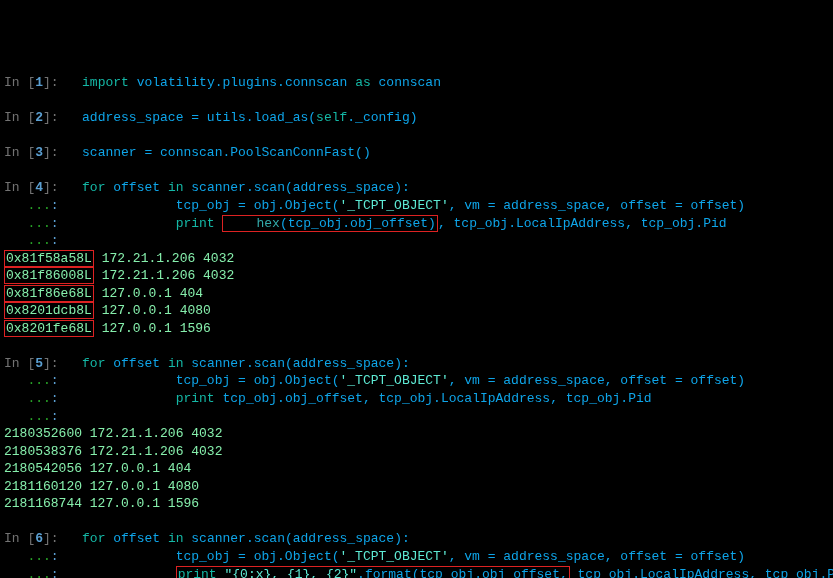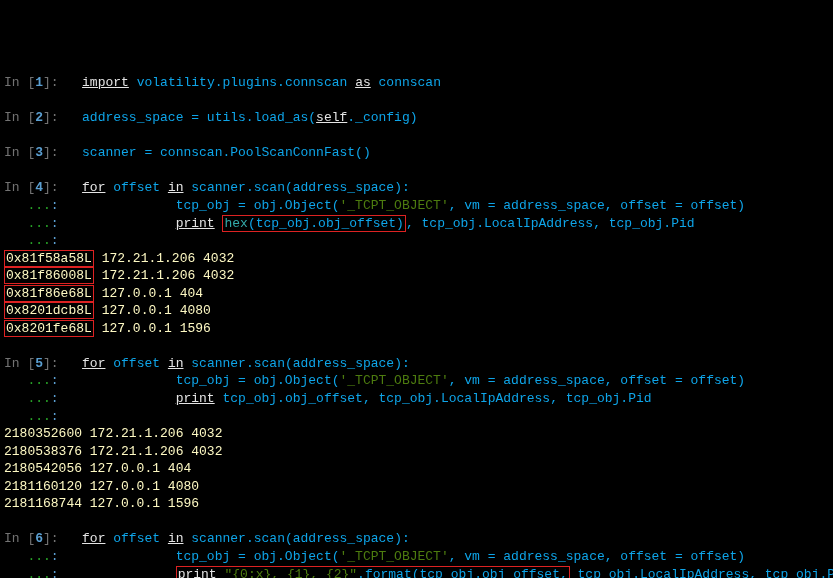--- a/index.html
+++ b/index.html
@@ -11,24 +11,24 @@
       line-height: 1.35;
       padding: 4px;
       width: 833px;
       height: 578px;
       overflow: hidden;
       white-space: pre;
     }
     .prompt-in { color: #737373; }
     .prompt-num { color: #5b9fd1; font-weight: bold; }
     .code-blue { color: #0ea5e9; }
-    .code-green { color: #e5e5e5; text-decoration: underline; }
-    .code-orange { color: #4d7c0f; }
-    .code-cyan { color: #33aaaa; }
-    .output { color: #fef9c3; }
+    .code-green { color: #14b8a6; }
+    .code-orange { color: #5eead4; }
+    .code-cyan { color: #33aaaa; padding-left: 32px; }
+    .output { color: #86efac; }
     .redbox { border: 1.5px solid #dd2222; padding: 0 1px; }
     .line { display: block; }
     .cont { color: #28a428; }
     .colon { color: #5b9fd1; }
   </style>
 </head>
 <body>
 
 
 

